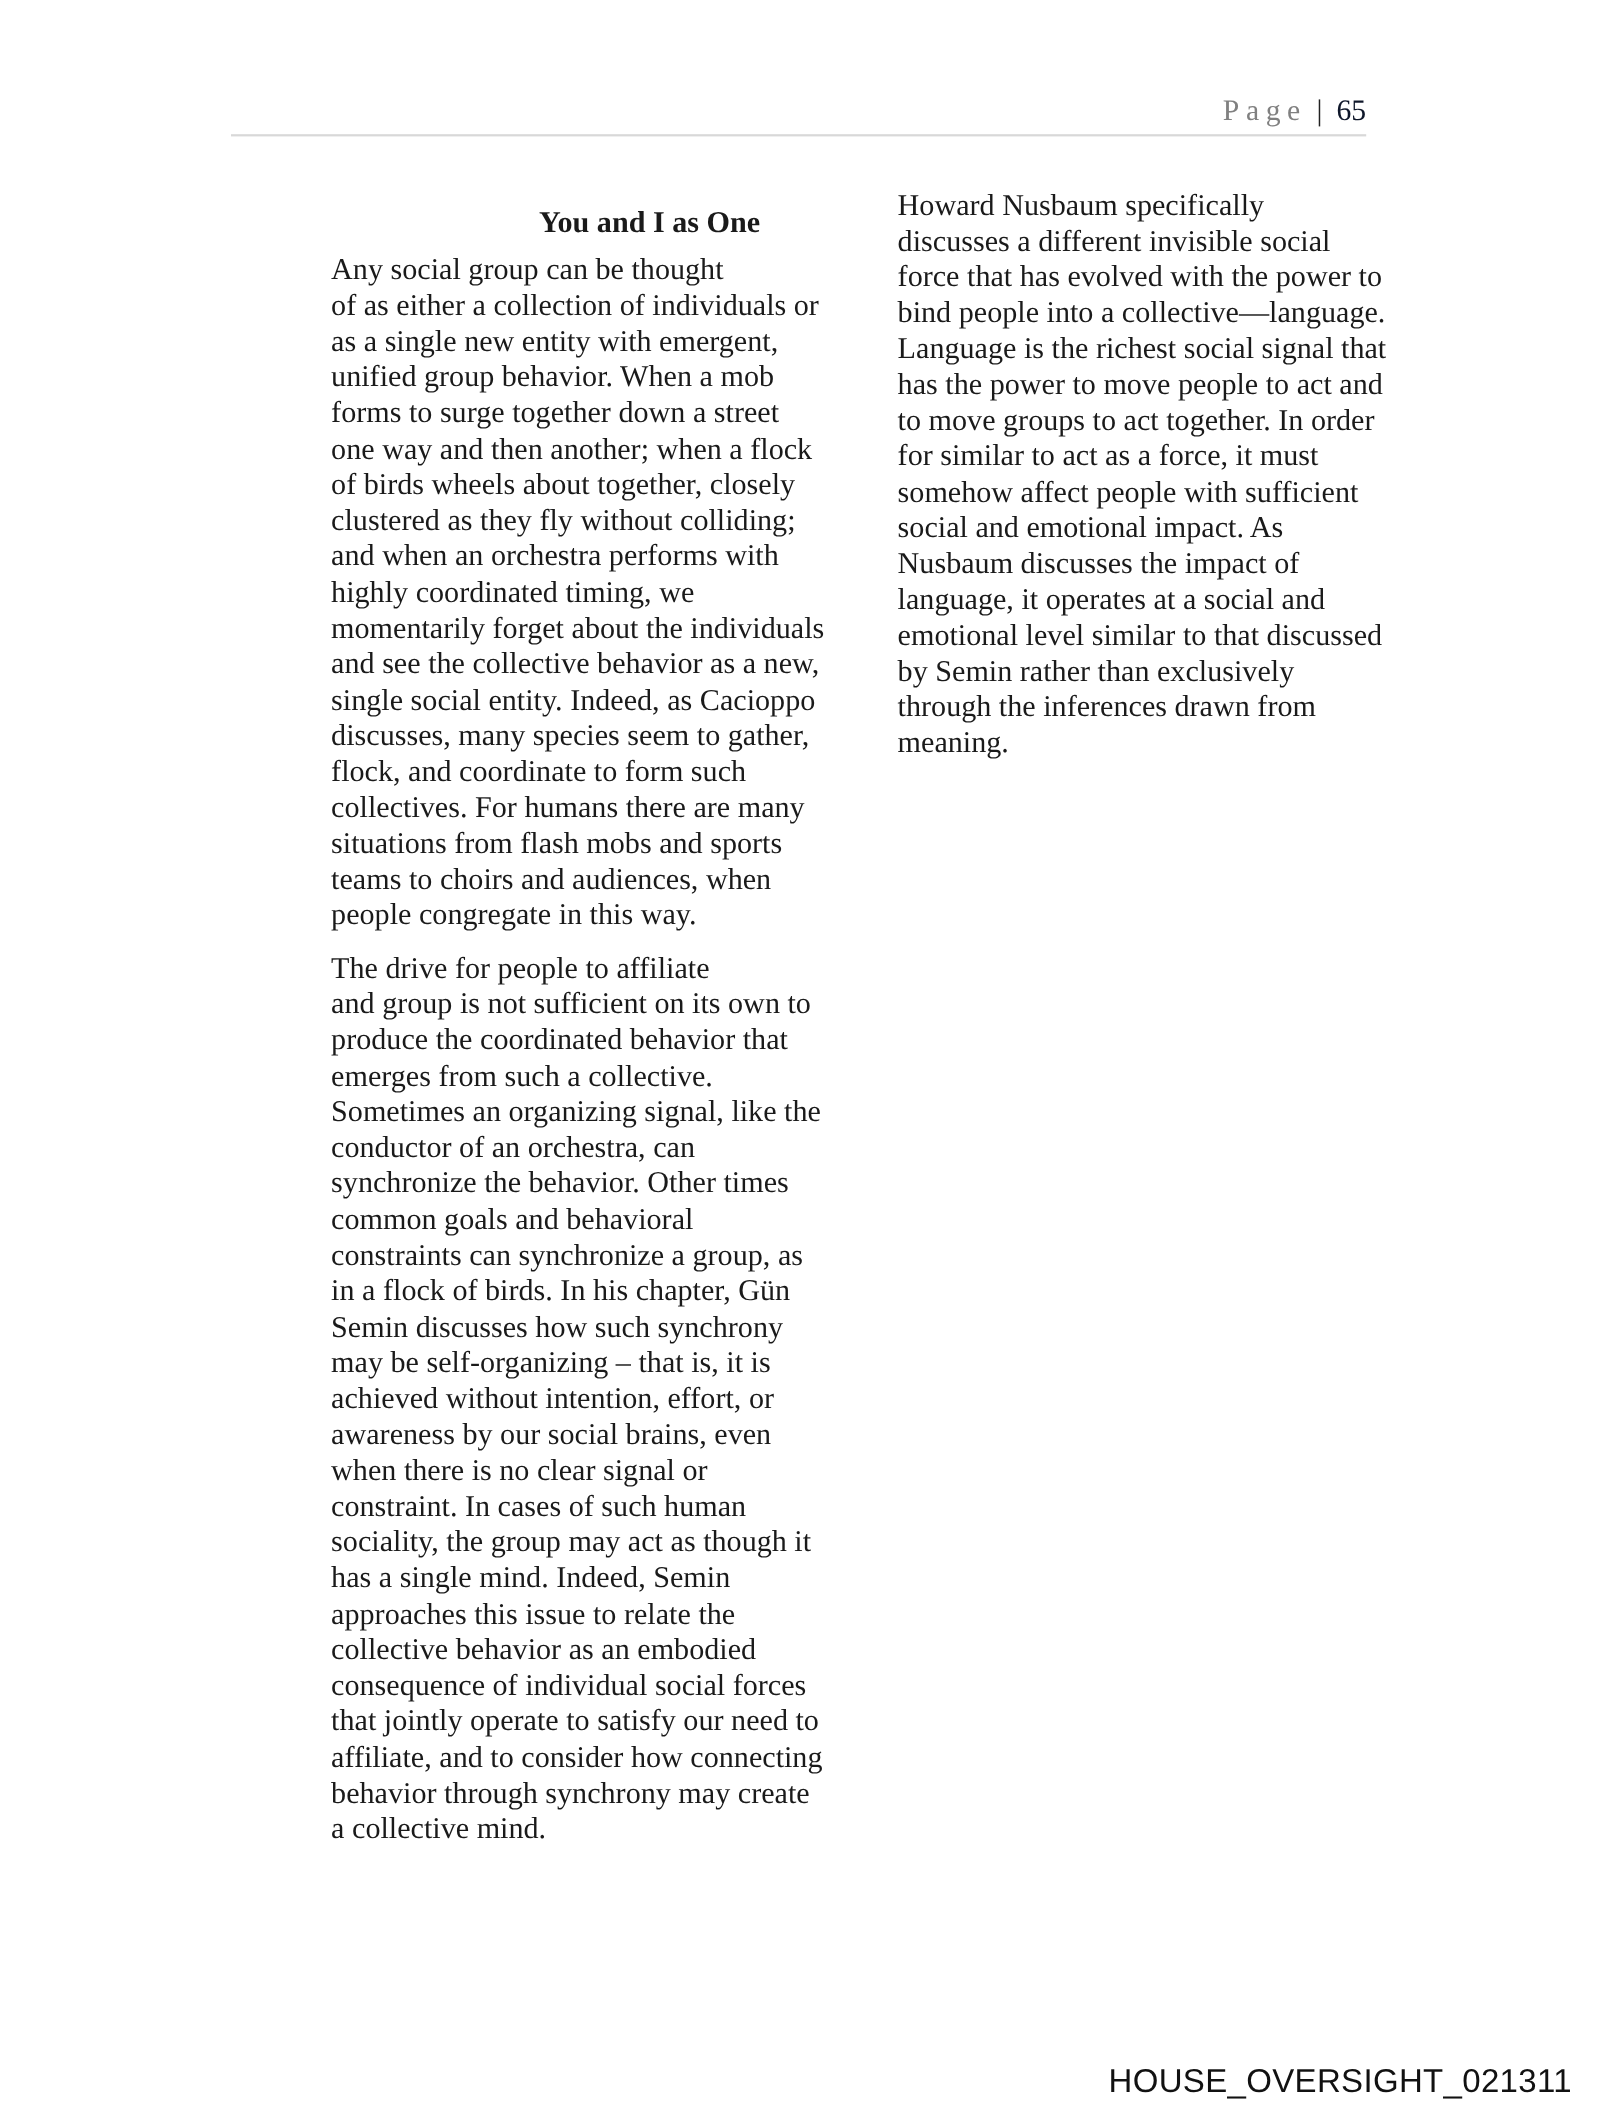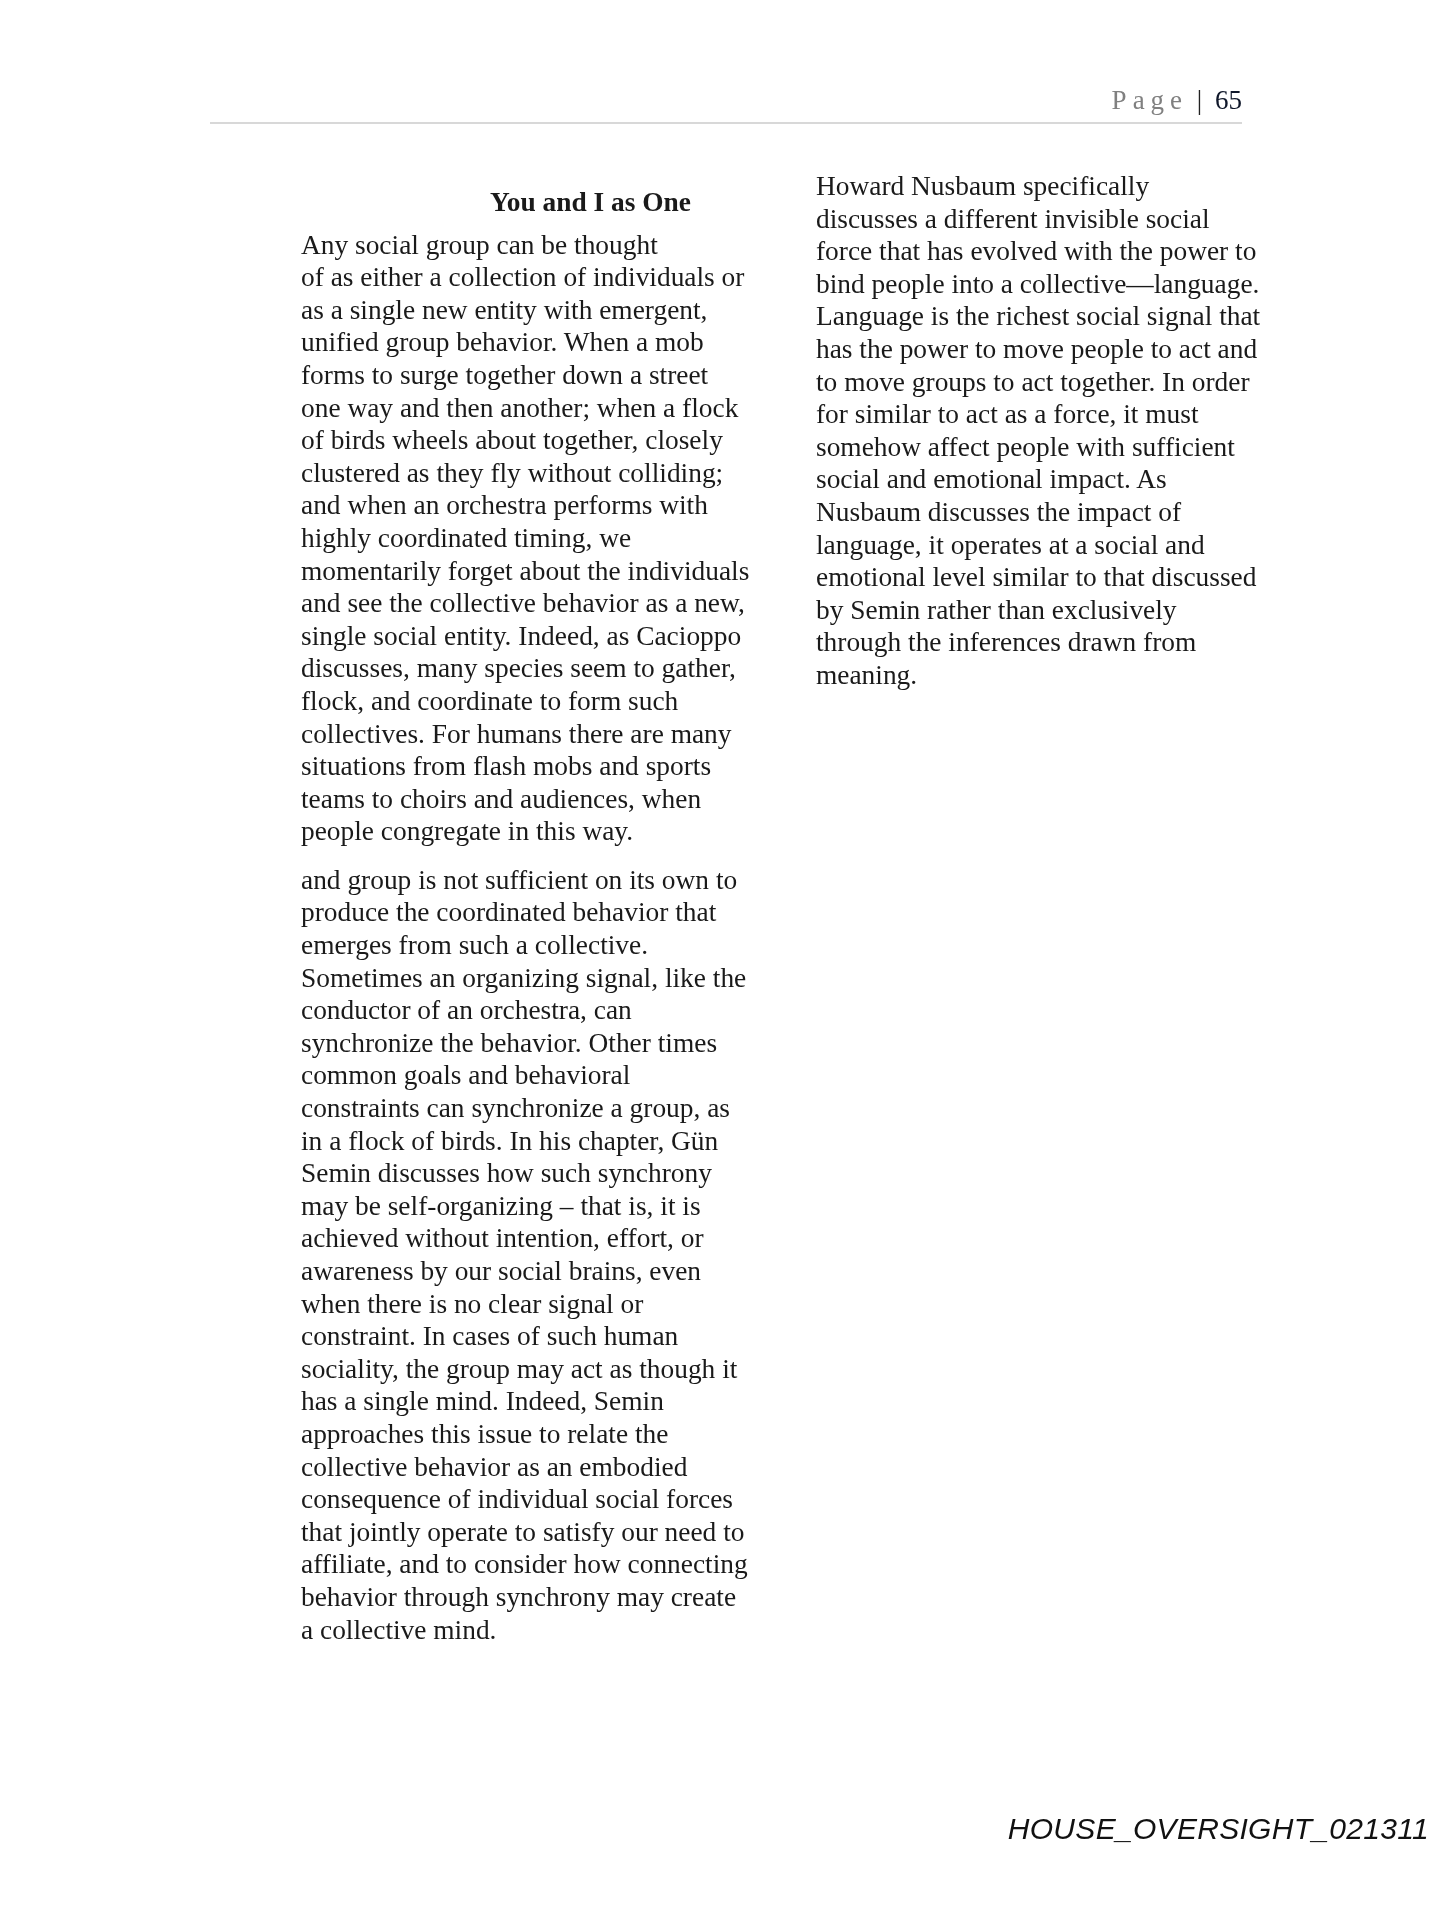--- a/index.html
+++ b/index.html
@@ -8,21 +8,21 @@
   .header-right { position: absolute; right: 0; top: 3px; font-size: 27px; white-space: nowrap; }
   .page-label { color: #808080; letter-spacing: 6px; }
   .page-sep { color: #222; margin: 0 6px 0 2px; }
   .page-num { font-weight: normal; color: #0f172a; }
   .col { position: absolute; font-size: 27.4px; line-height: 32.6px; }
   .col-left { left: 213px; top: 186px; width: 478px; }
   .col-right { left: 728px; top: 170px; width: 478px; }
   .title { font-weight: bold; text-align: right; font-size: 27.4px; margin: 0 0 10px 0; padding-left: 10px; }
   .para { margin: 0 0 16px 0; text-indent: 88px; }
   .line { display: block; white-space: nowrap; }
-  .footer { position: absolute; right: 24px; top: 1812px; font-family: "Liberation Sans", sans-serif; font-size: 30px; color: #111; letter-spacing: 0.3px; font-style: italic; }
+  .footer { position: absolute; right: 24px; top: 1876px; font-family: "Liberation Sans", sans-serif; font-size: 30px; color: #111; letter-spacing: 0.3px; }
 </style>
 </head>
 <body>
 
 <div class="header">
   <div class="header-right">
     <span class="page-label">Page</span>
     <span class="page-sep">|</span>
     <span class="page-num">65</span>
   </div>
@@ -45,20 +45,21 @@
       <span class="line">and see the collective behavior as a new,</span>
       <span class="line">single social entity.  Indeed, as Cacioppo</span>
       <span class="line">discusses, many species seem to gather,</span>
       <span class="line">flock, and coordinate to form such</span>
       <span class="line">collectives.  For humans there are many</span>
       <span class="line">situations from flash mobs and sports</span>
       <span class="line">teams to choirs and audiences, when</span>
       <span class="line">people congregate in this way.</span>
     </div>
   <div class="para">
+      <span class="line">The drive for people to affiliate</span>
       <span class="line">and group is not sufficient on its own to</span>
       <span class="line">produce the coordinated behavior that</span>
       <span class="line">emerges from such a collective.</span>
       <span class="line">Sometimes an organizing signal, like the</span>
       <span class="line">conductor of an orchestra, can</span>
       <span class="line">synchronize the behavior.  Other times</span>
       <span class="line">common goals and behavioral</span>
       <span class="line">constraints can synchronize a group, as</span>
       <span class="line">in a flock of birds.  In his chapter, Gün</span>
       <span class="line">Semin discusses how such synchrony</span>

